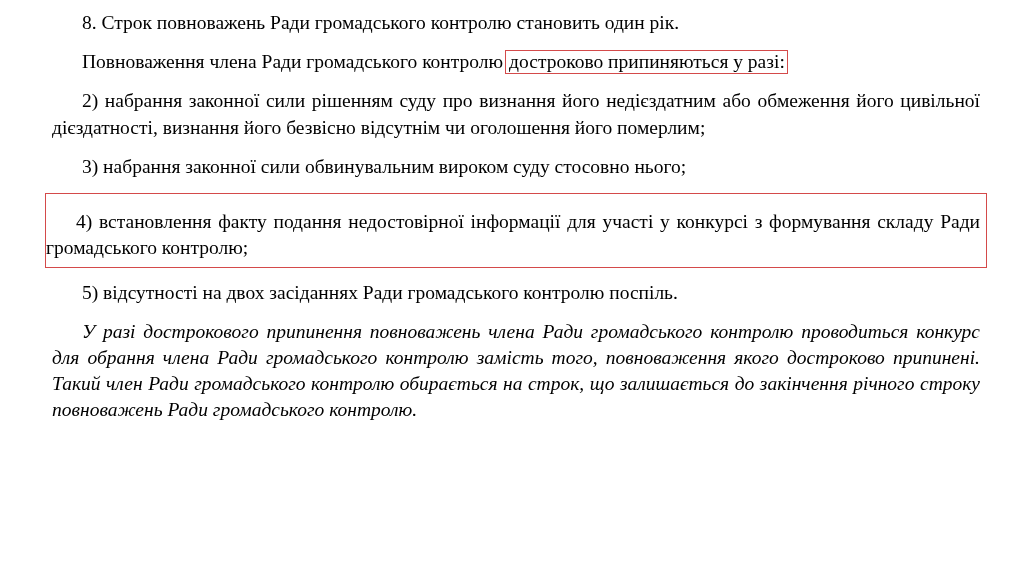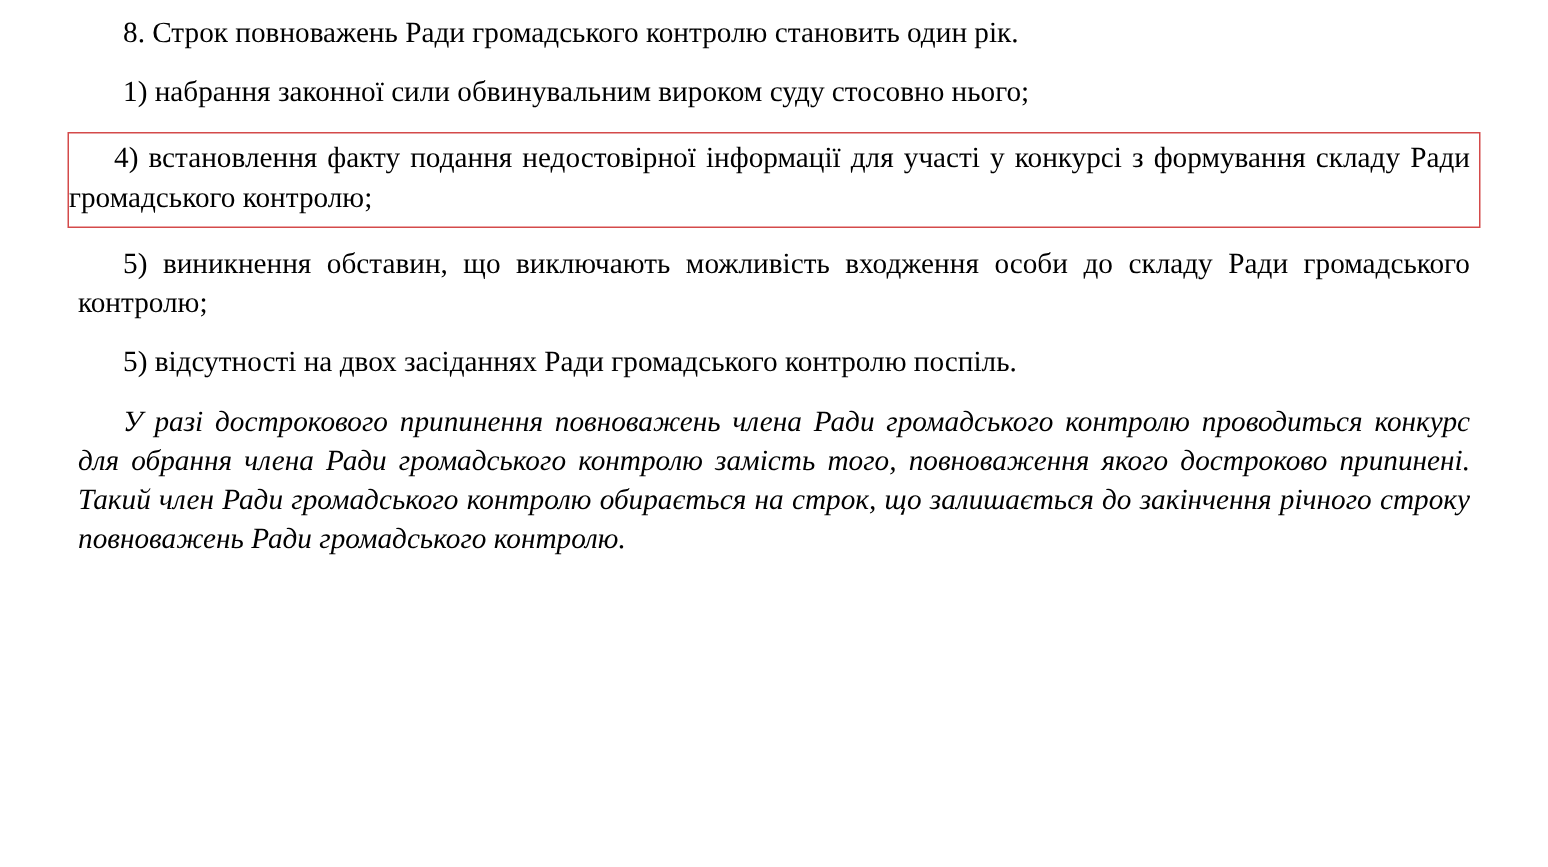--- a/index.html
+++ b/index.html
@@ -28,21 +28,21 @@
     text-align: justify;
     text-indent: 30px;
   }
   .highlight-inline {
     border: 1px solid #d44a4a;
     padding: 0 2px 1px 3px;
     margin-left: 2px;
   }
   .block-highlight {
     border: 1px solid #d44a4a;
-    padding: 4px 6px 5px 0;
+    padding: 15px 6px 5px 0;
     margin: 0 -7px 12px -7px;
     box-sizing: border-box;
   }
   .block-highlight .para {
     margin-bottom: 0;
   }
   .lastpara {
     margin-bottom: 0;
     font-style: italic;
   }
@@ -51,28 +51,29 @@
     text-align-last: left;
   }
 </style>
 </head>
 <body>
 
 <div class="page">
 
   <p class="para">8. Строк повноважень Ради громадського контролю становить один рік.</p>
 
+  <p class="para"><span>Повноваження члена Ради громадського контролю</span><span class="highlight-inline">достроково припиняються у разі:</span></p>
 
 
+  <p class="para">2) набрання законної сили рішенням суду про визнання його недієздатним або обмеження його цивільної дієздатності, визнання його безвісно відсутнім чи оголошення його померлим;</p>
 
-  <p class="para">1) набрання законної сили обвинувальним вироком суду стосовно нього;</p>
+  <p class="para">3) набрання законної сили обвинувальним вироком суду стосовно нього;</p>
 
   <div class="block-highlight">
     <p class="para jstretch">4) встановлення факту подання недостовірної інформації для участі у конкурсі з формування складу Ради громадського контролю;</p>
   </div>
 
-  <p class="para jstretch">5) виникнення обставин, що виключають можливість входження особи до складу Ради громадського контролю;</p>
 
   <p class="para">5) відсутності на двох засіданнях Ради громадського контролю поспіль.</p>
 
   <p class="para jstretch lastpara">У разі дострокового припинення повноважень члена Ради громадського контролю проводиться конкурс для обрання члена Ради громадського контролю замість того, повноваження якого достроково припинені. Такий член Ради громадського контролю обирається на строк, що залишається до закінчення річного строку повноважень Ради громадського контролю.</p>
 
 </div>
 
 </body></html>

